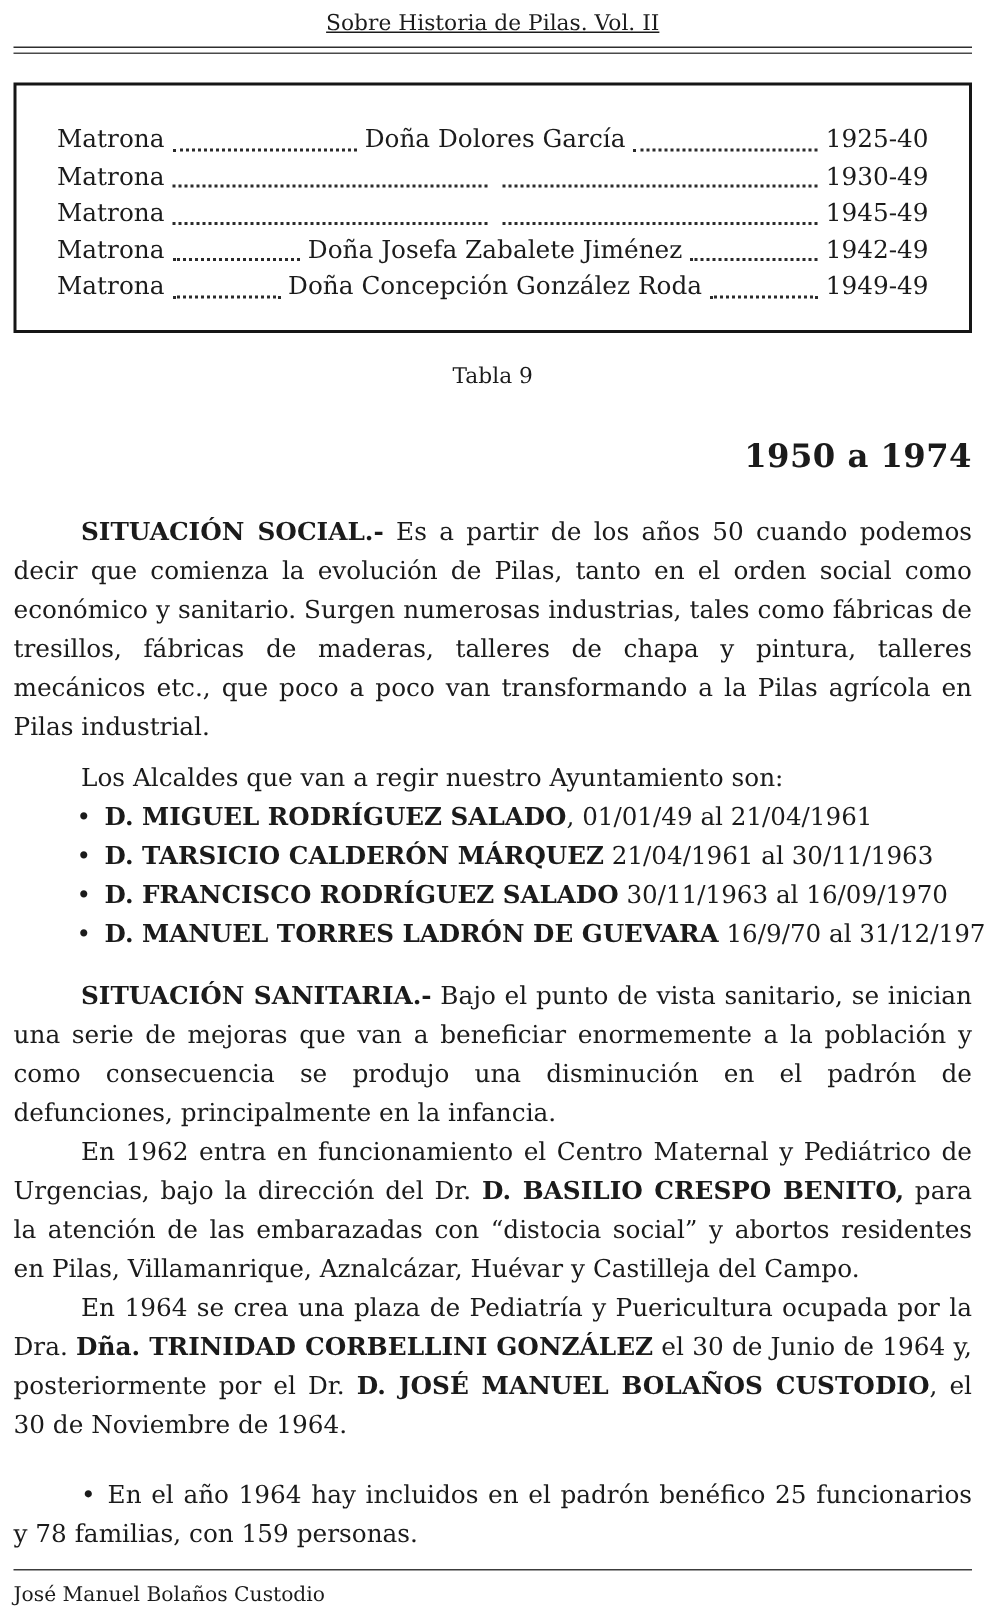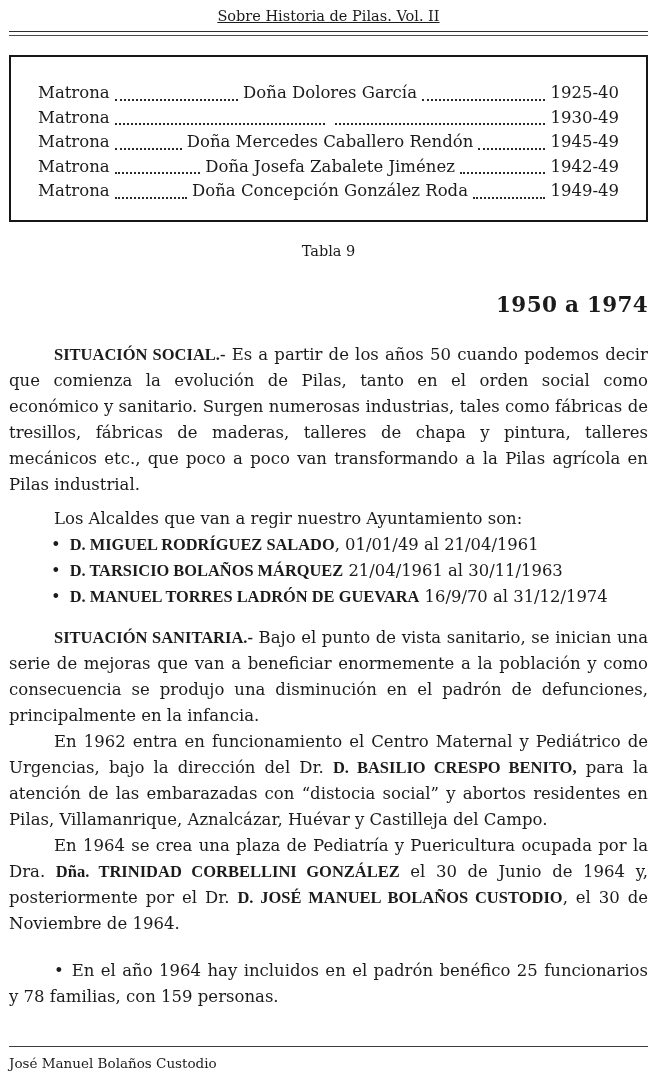--- a/index.html
+++ b/index.html
@@ -19,21 +19,21 @@
   .para{margin:0;text-align:justify;font-size:16.5px;line-height:26px;}
   .indent{text-indent:45px;}
   .p-social{margin-top:25px;}
   .intro{margin-top:8px;text-align:left;}
   .bullets{padding-left:42px;font-size:16.4px;line-height:26px;}
   .b-item{white-space:nowrap;}
   .bullet{margin-right:9px;}
   .p-sanit{margin-top:15px;}
   .p-padron{margin-top:21px;}
   .bullet-inline{margin-right:8px;}
-  b{font-weight:bold;font-family:Liberation Serif, serif;}
+  b{font-weight:bold;}
   .footer{margin-top:auto;}
   .rule-thin{border-top:1.4px solid #3c3c3c;}
   .f-author{margin-top:8px;text-align:left;font-size:13.5px;}
 </style>
 </head>
 <body>
 
 <div class="running-header">
   <div class="rh-title">Sobre Historia de Pilas. Vol. II</div>
   <div class="rule-double"></div>
@@ -49,21 +49,20 @@
   </div>
   <div class="m-row">
     <span>Matrona</span>
     <span class="leader"></span>
     <span class="leader"></span>
     <span>1930-49</span>
   </div>
   <div class="m-row">
     <span>Matrona</span>
     <span class="leader"></span>
-    <span>Doña Mercedes Caballero Rendón</span>
     <span class="leader"></span>
     <span>1945-49</span>
   </div>
   <div class="m-row">
     <span>Matrona</span>
     <span class="leader"></span>
     <span>Doña Josefa Zabalete Jiménez</span>
     <span class="leader"></span>
     <span>1942-49</span>
   </div>
@@ -79,21 +78,22 @@
 <div class="caption">Tabla 9</div>
 
 <div class="heading">1950 a 1974</div>
 
 <p class="para indent p-social"><b>SITUACIÓN SOCIAL.-</b><span> Es a partir de los años 50 cuando podemos decir que comienza la evolución de Pilas, tanto en el orden social como económico y sanitario. Surgen numerosas industrias, tales como fábricas de tresillos, fábricas de maderas, talleres de chapa y pintura, talleres mecánicos etc., que poco a poco van transformando a la Pilas agrícola en Pilas industrial.</span></p>
 
 <p class="para indent intro">Los Alcaldes que van a regir nuestro Ayuntamiento son:</p>
 
 <div class="bullets">
   <div class="b-item"><span class="bullet">•</span><b>D. MIGUEL RODRÍGUEZ SALADO</b><span>, 01/01/49 al 21/04/1961</span></div>
-  <div class="b-item"><span class="bullet">•</span><b>D. TARSICIO BOLAÑOS MÁRQUEZ</b><span> 21/04/1961 al 30/11/1963</span></div>
+  <div class="b-item"><span class="bullet">•</span><b>D. TARSICIO CALDERÓN MÁRQUEZ</b><span> 21/04/1961 al 30/11/1963</span></div>
+  <div class="b-item"><span class="bullet">•</span><b>D. FRANCISCO RODRÍGUEZ SALADO</b><span> 30/11/1963 al 16/09/1970</span></div>
   <div class="b-item"><span class="bullet">•</span><b>D. MANUEL TORRES LADRÓN DE GUEVARA</b><span> 16/9/70 al 31/12/1974</span></div>
 </div>
 
 <p class="para indent p-sanit"><b>SITUACIÓN SANITARIA.-</b><span> Bajo el punto de vista sanitario, se inician una serie de mejoras que van a beneficiar enormemente a la población y como consecuencia se produjo una disminución en el padrón de defunciones, principalmente en la infancia.</span></p>
 
 <p class="para indent"><span>En 1962 entra en funcionamiento el Centro Maternal y Pediátrico de Urgencias, bajo la dirección del Dr. </span><b>D. BASILIO CRESPO BENITO,</b><span> para la atención de las embarazadas con “distocia social” y abortos residentes en Pilas, Villamanrique, Aznalcázar, Huévar y Castilleja del Campo.</span></p>
 
 <p class="para indent"><span>En 1964 se crea una plaza de Pediatría y Puericultura ocupada por la Dra. </span><b>Dña. TRINIDAD CORBELLINI GONZÁLEZ</b><span> el 30 de Junio de 1964 y, posteriormente por el Dr. </span><b>D. JOSÉ MANUEL BOLAÑOS CUSTODIO</b><span>, el 30 de Noviembre de 1964.</span></p>
 
 <p class="para indent p-padron"><span class="bullet-inline">•</span><span>En el año 1964 hay incluidos en el padrón benéfico 25 funcionarios y 78 familias, con 159 personas.</span></p>

